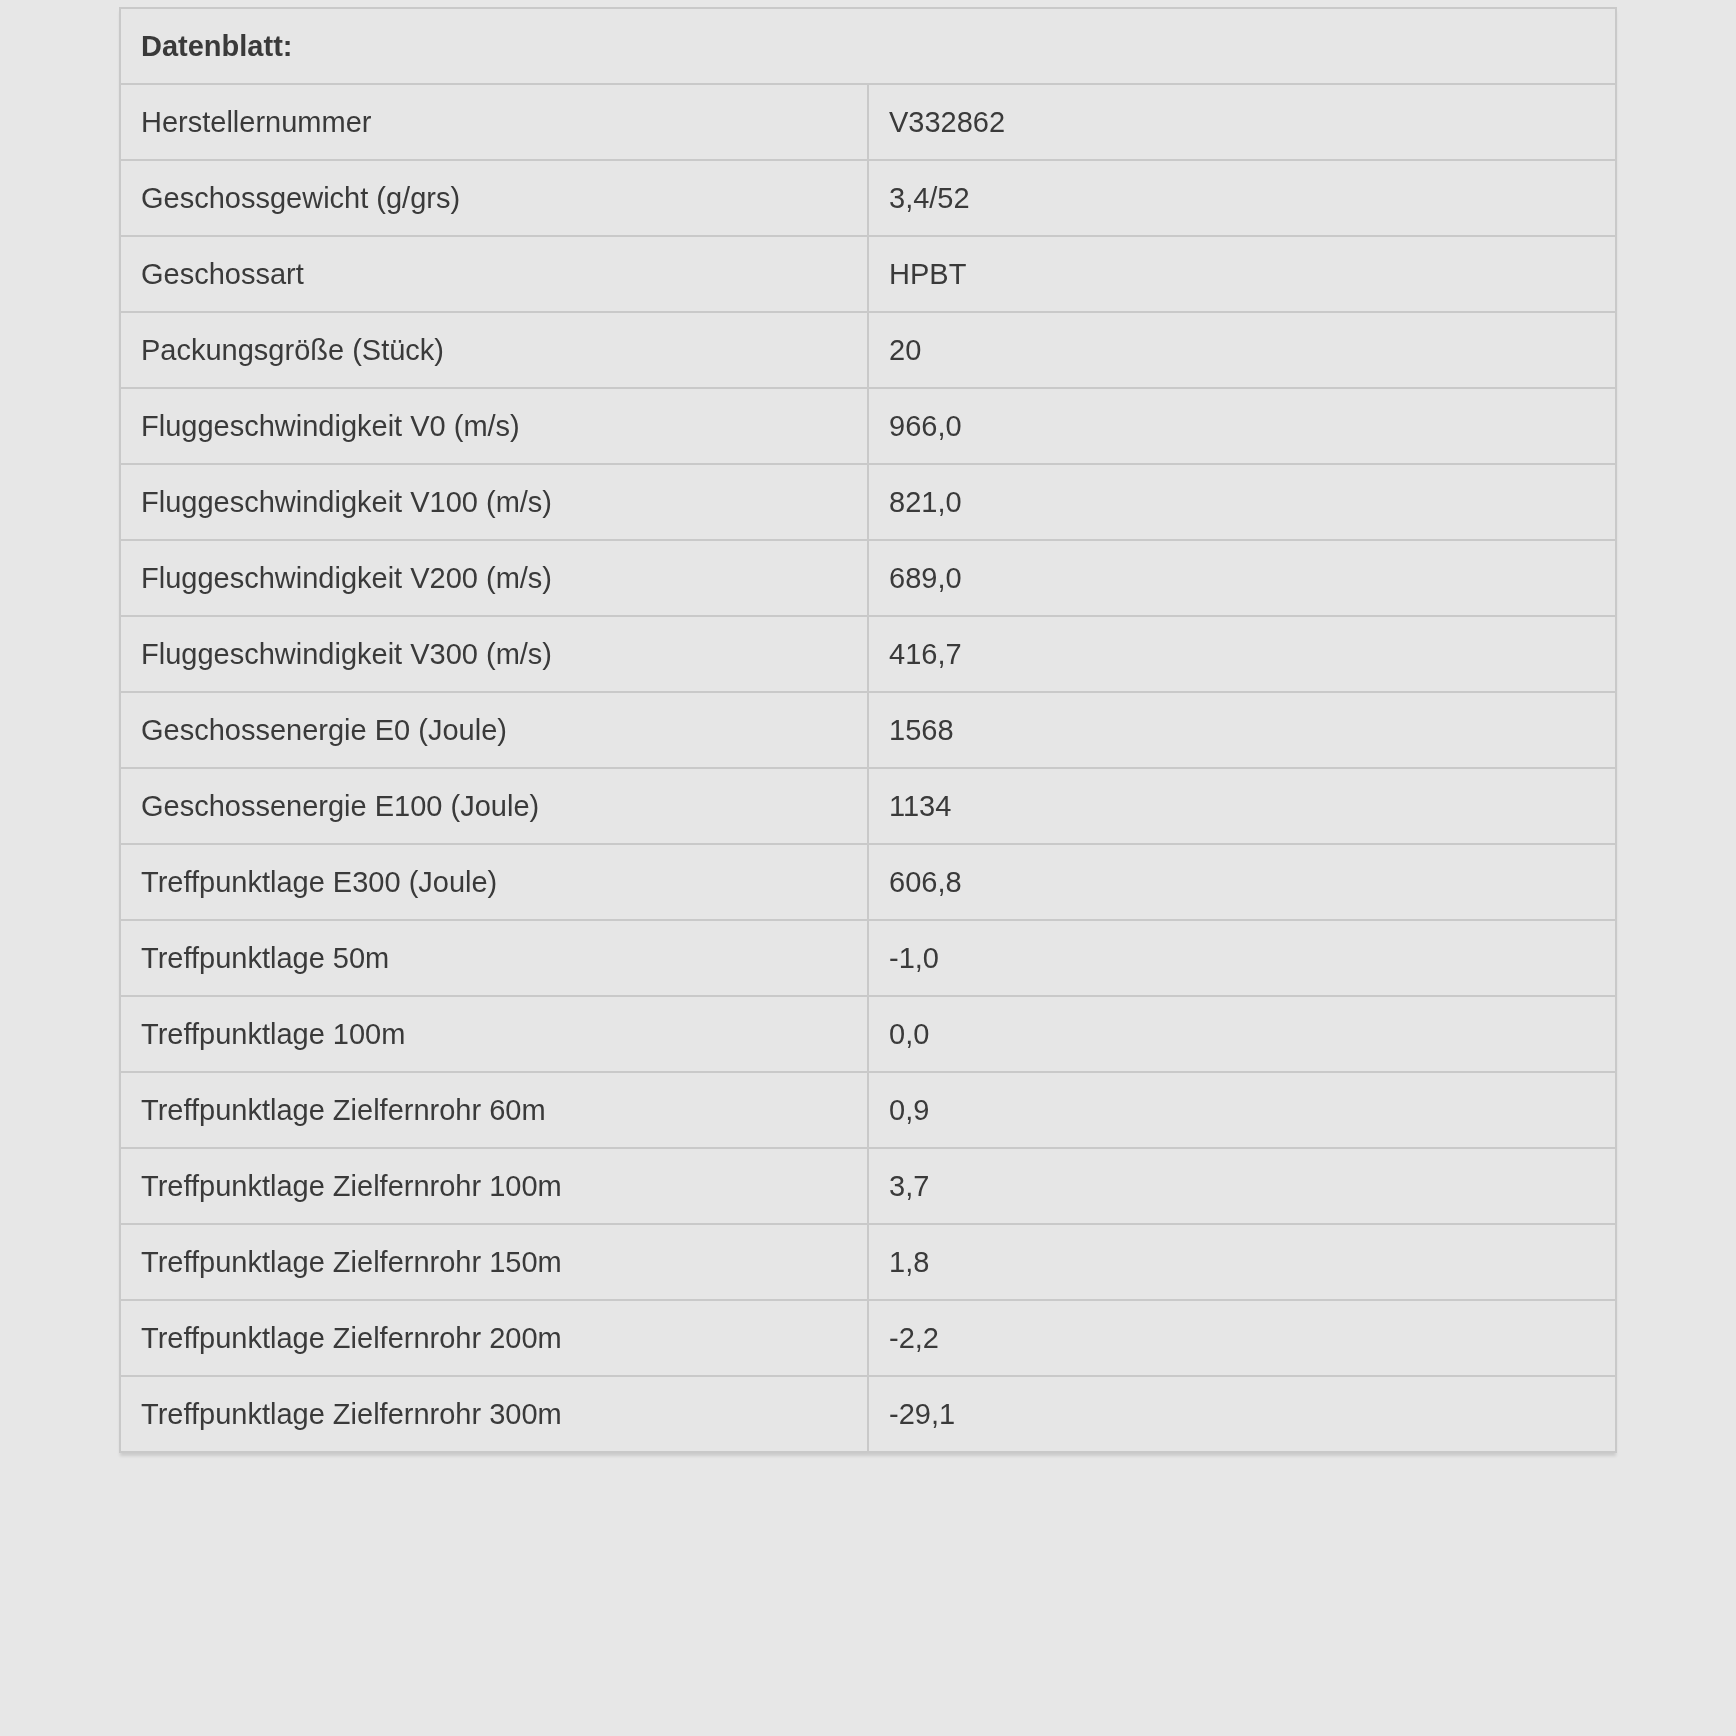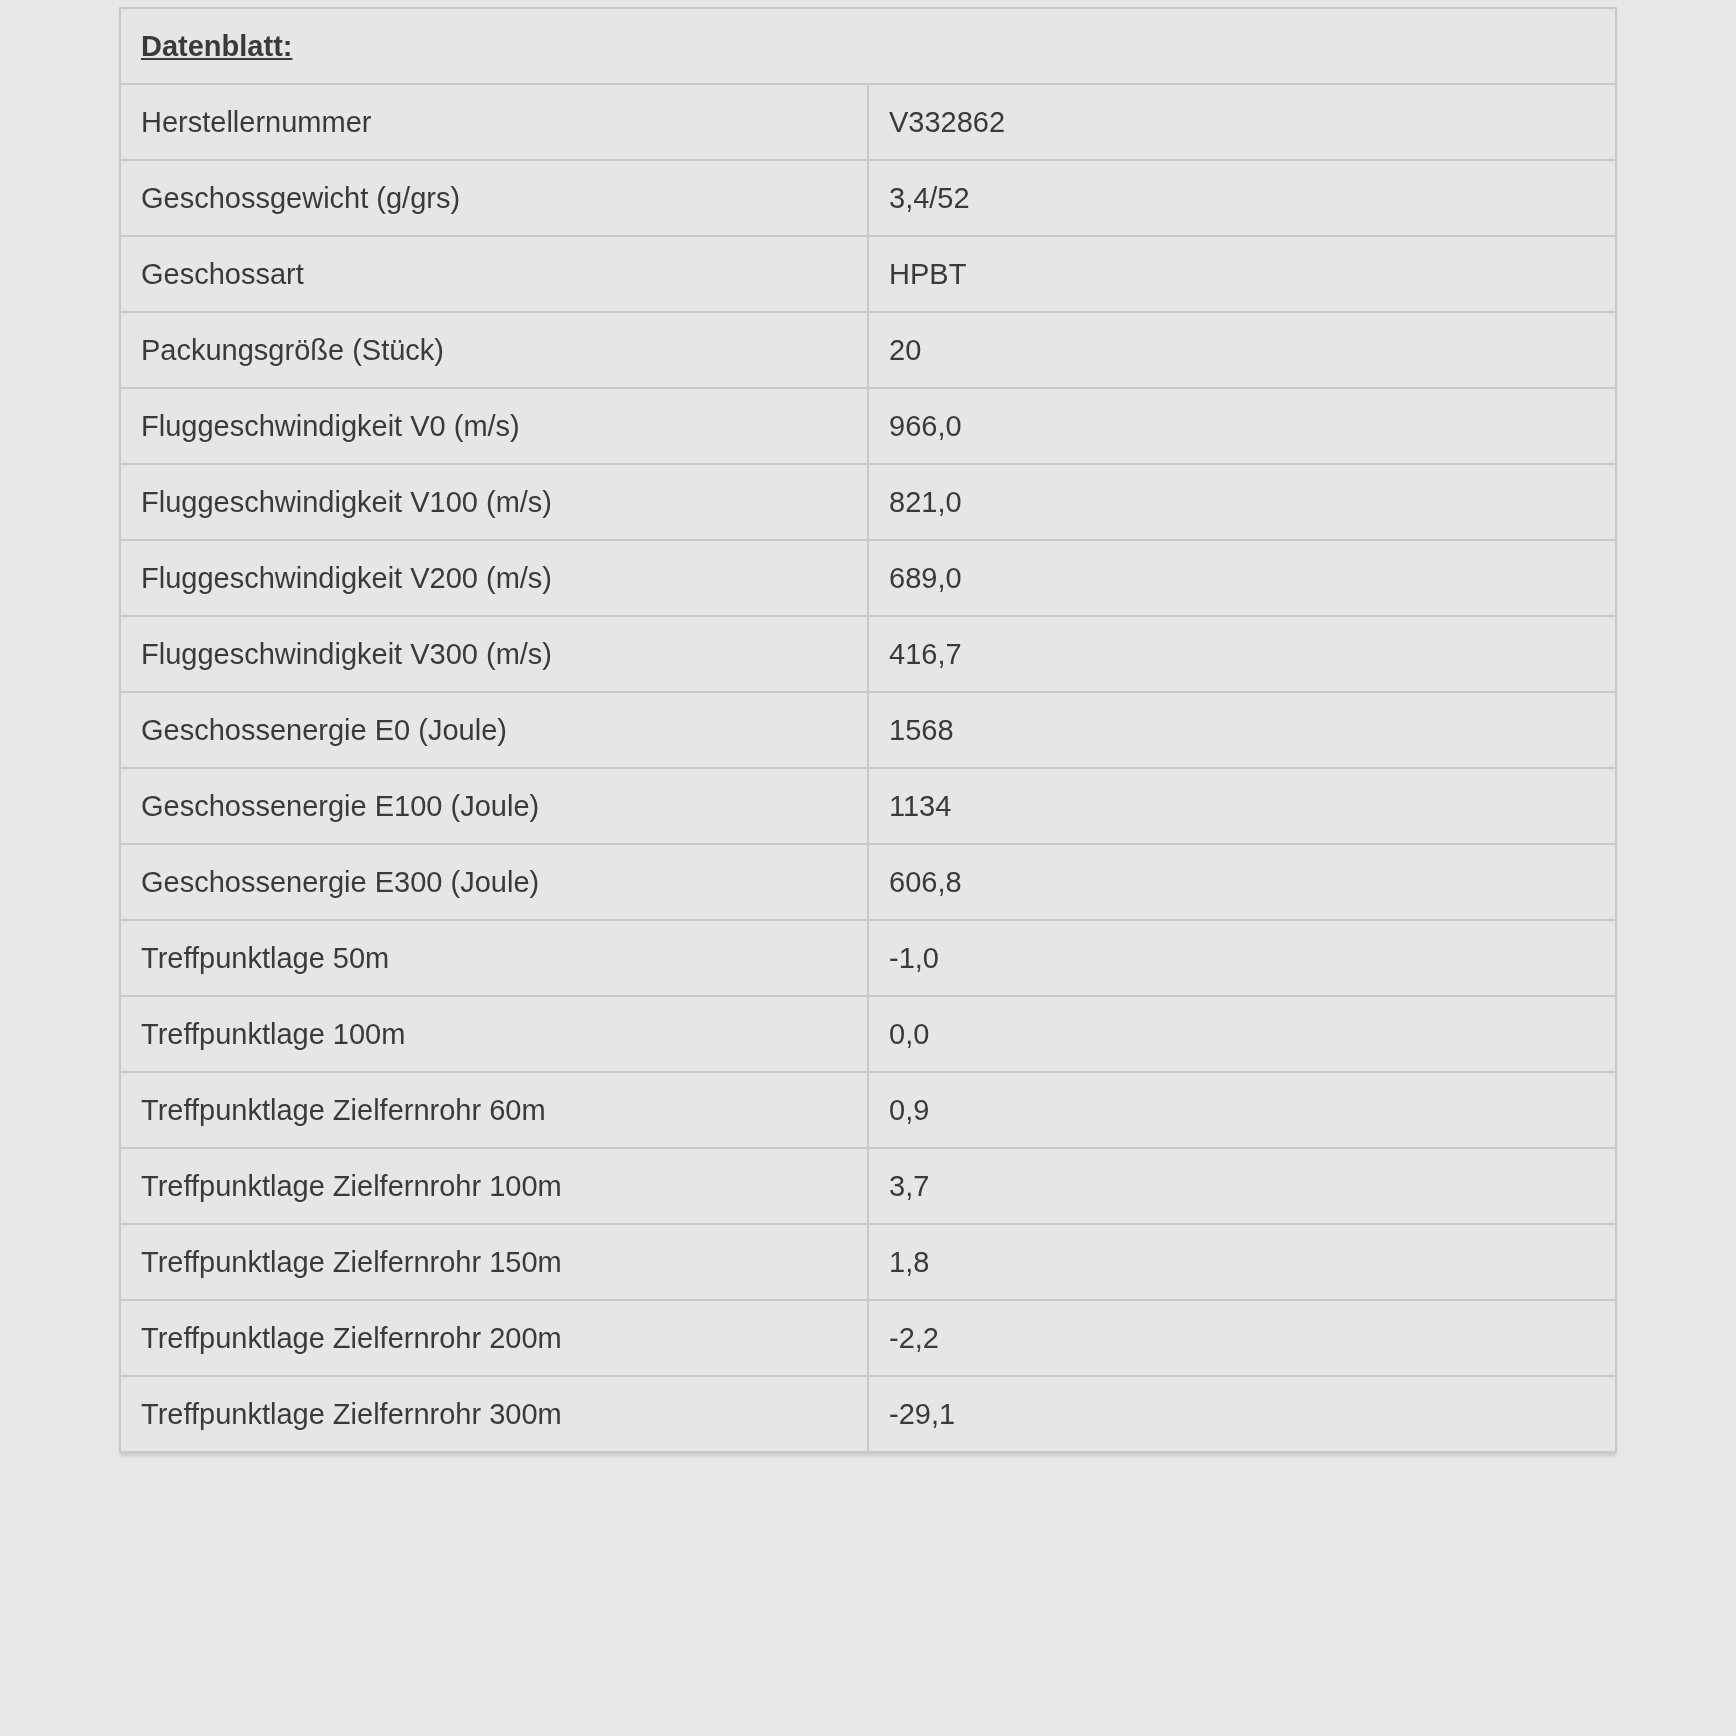--- a/index.html
+++ b/index.html
@@ -36,21 +36,20 @@
     font-size:29px;
     line-height:1.2;
     text-align:left;
     vertical-align:middle;
     white-space:nowrap;
     overflow:hidden;
     background:var(--cell-bg);
   }
   table.datasheet th{
     font-weight:bold;
-    text-decoration:underline;
   }
 </style>
 </head>
 <body>
 
 <table class="datasheet">
   <colgroup>
       <col>
       <col>
     </colgroup>
@@ -105,21 +104,21 @@
     <td>1568</td>
   </tr>
 
   <tr>
     <td>Geschossenergie E100 (Joule)</td>
     <td>1134</td>
   </tr>
 
 
   <tr>
-    <td>Geschossenergie E300 (Joule)</td>
+    <td>Treffpunktlage E300 (Joule)</td>
     <td>606,8</td>
   </tr>
 
   <tr>
     <td>Treffpunktlage 50m</td>
     <td>-1,0</td>
   </tr>
 
   <tr>
     <td>Treffpunktlage 100m</td>

